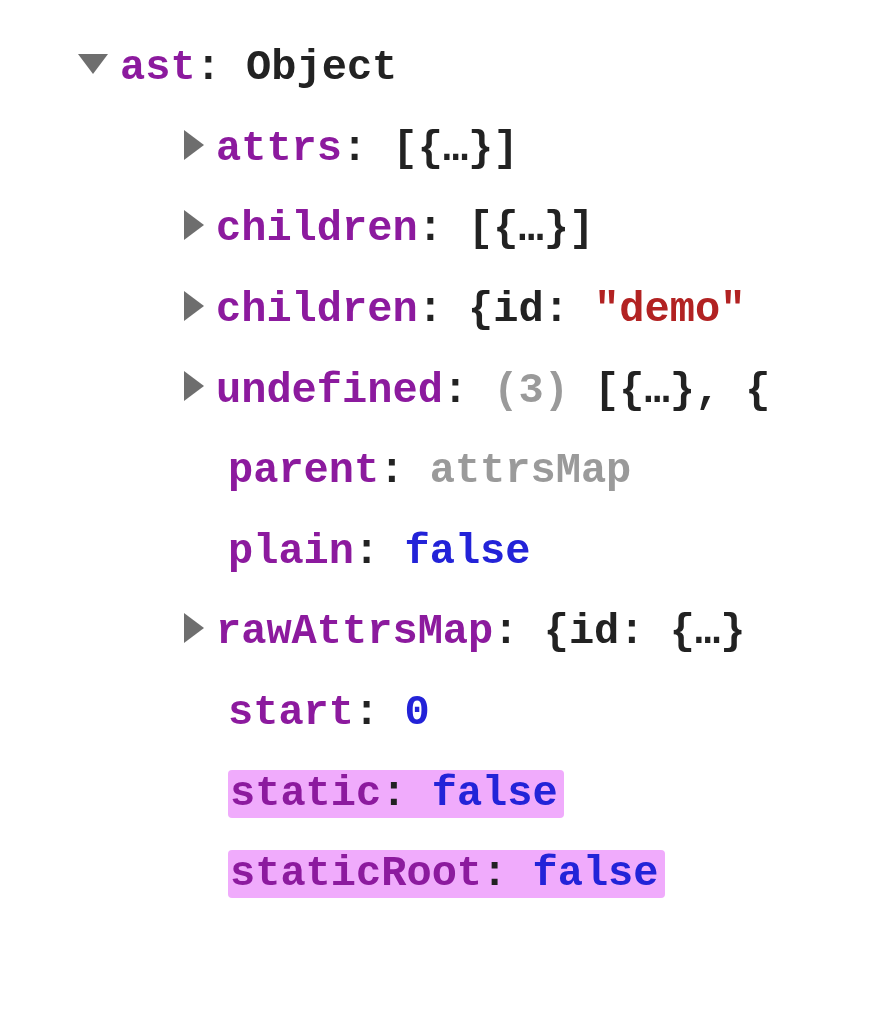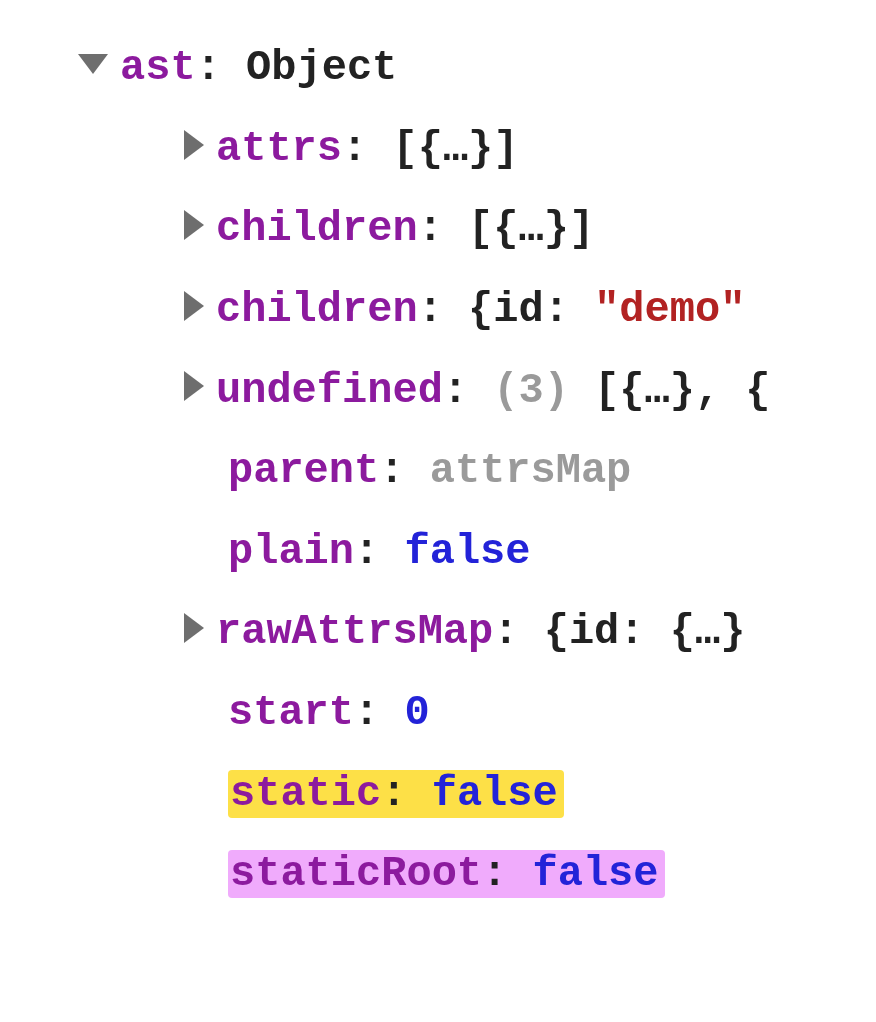--- a/index.html
+++ b/index.html
@@ -52,21 +52,21 @@
   .str   { color: #b22222; }   
   .undef { color: #9a9a9a; }   
   .count { color: #9a9a9a; }   
 
   .hl {
     background: #f0abfc;
     border-radius: 4px;
     padding: 0px 6px 0px 2px;
   }
   .hl-soft {
-    background: #fde047;
+    background: #f0abfc;
     border-radius: 4px;
     padding: 0px 6px 0px 2px;
   }
 </style>
 </head>
 <body>
 
 <div class="root">
 
   <div class="row">

